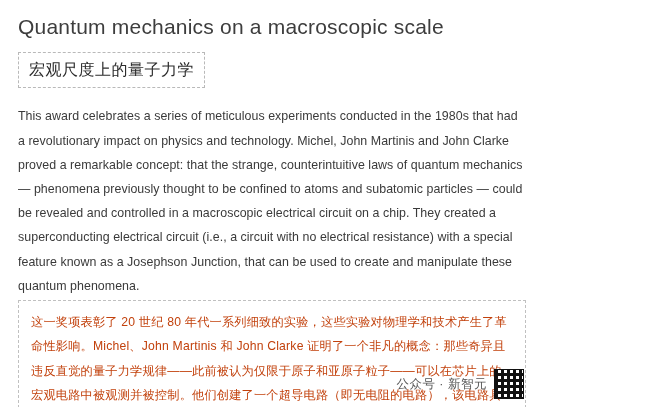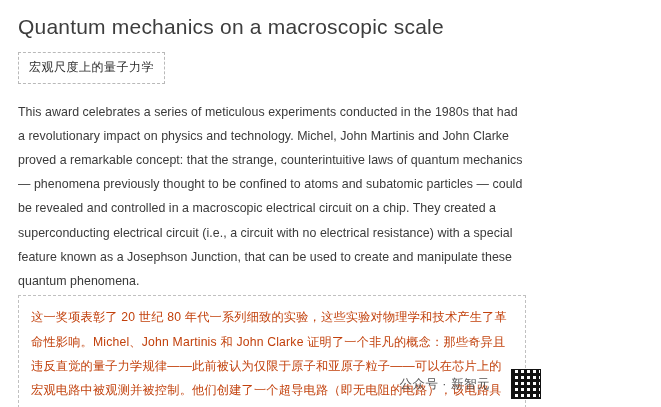--- a/index.html
+++ b/index.html
@@ -29,21 +29,21 @@
     margin: 4px 0 12px 0;
     line-height: 1.25;
   }
   .cn-title-box {
     border: 1px dashed #b9b9b9;
     display: inline-block;
     padding: 7px 10px 8px 10px;
     margin-bottom: 16px;
   }
   .cn-title {
-    font-size: 12px;
+    font-size: 16px;
     color: #2b2b2b;
     line-height: 1.2;
     letter-spacing: 0.5px;
   }
   .body-en {
     font-size: 12.4px;
     line-height: 1.95;
     color: #3a3a3a;
     text-align: left;
     margin: 0 0 0 0;
@@ -56,25 +56,25 @@
   }
   .cn-body {
     font-size: 12.2px;
     line-height: 2.0;
     color: #c2410c;
     letter-spacing: 0.2px;
     margin: 0;
   }
   .footer-badge {
     position: absolute;
-    right: 3px;
+    right: 20px;
     bottom: 8px;
     display: flex;
     align-items: center;
-    gap: 21px;
+    gap: 7px;
     text-align: center;
   }
   .footer-text {
     font-size: 12.5px;
     color: #555555;
     letter-spacing: 0.5px;
   }
   .qr {
     width: 30px;
     height: 30px;

